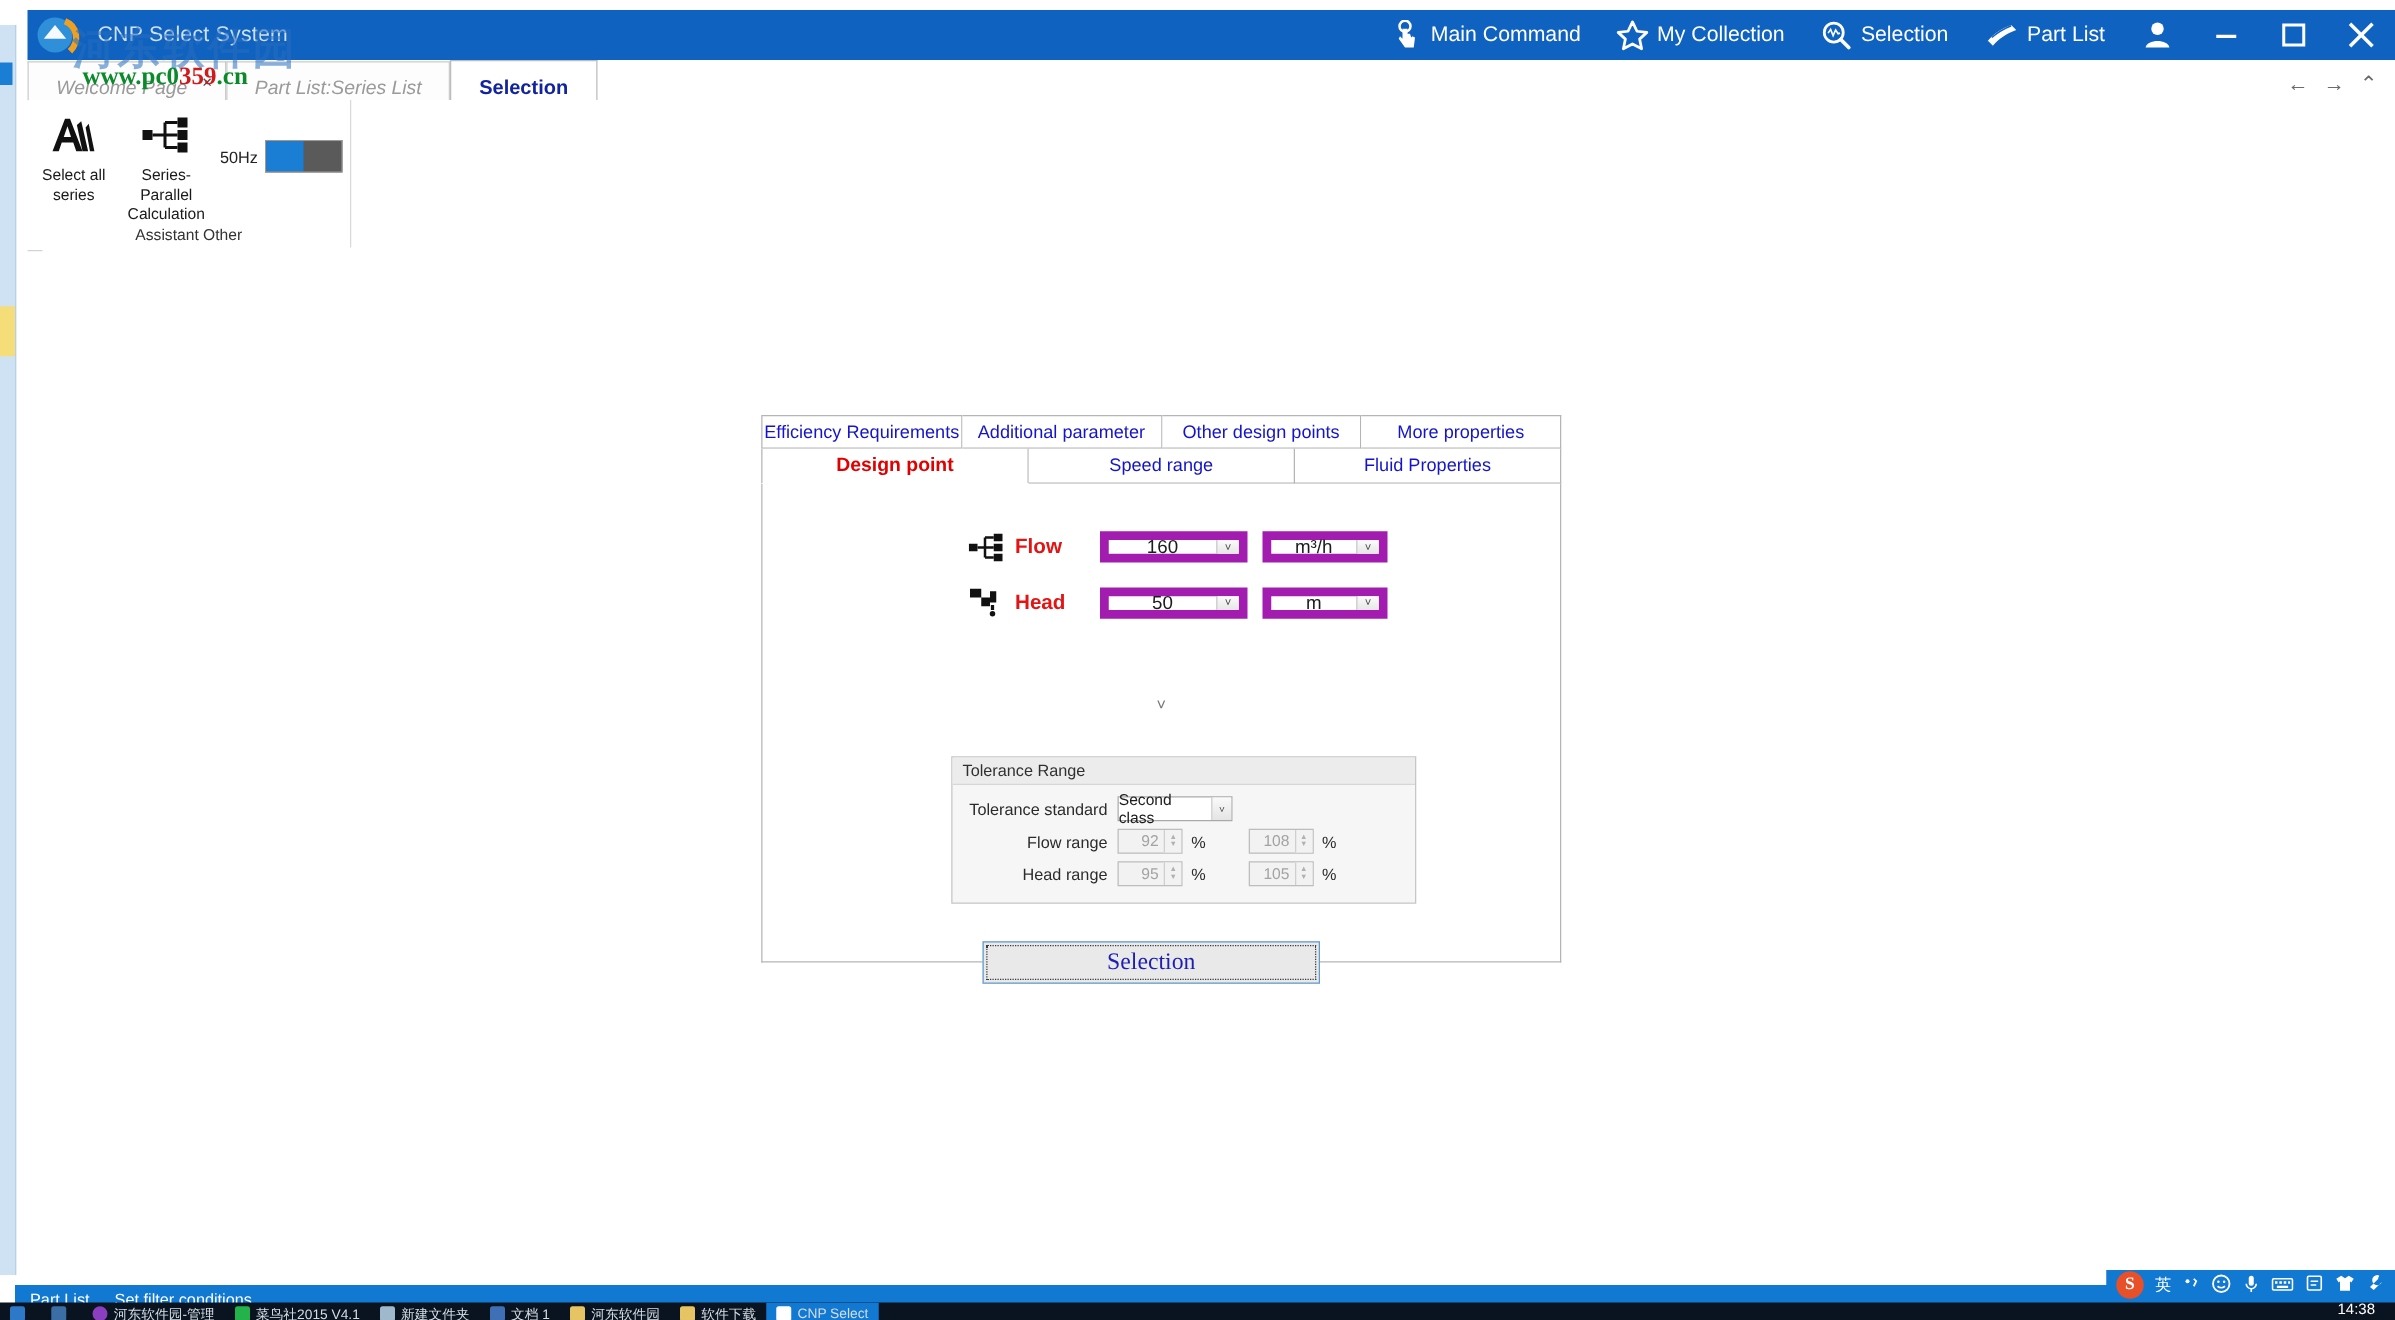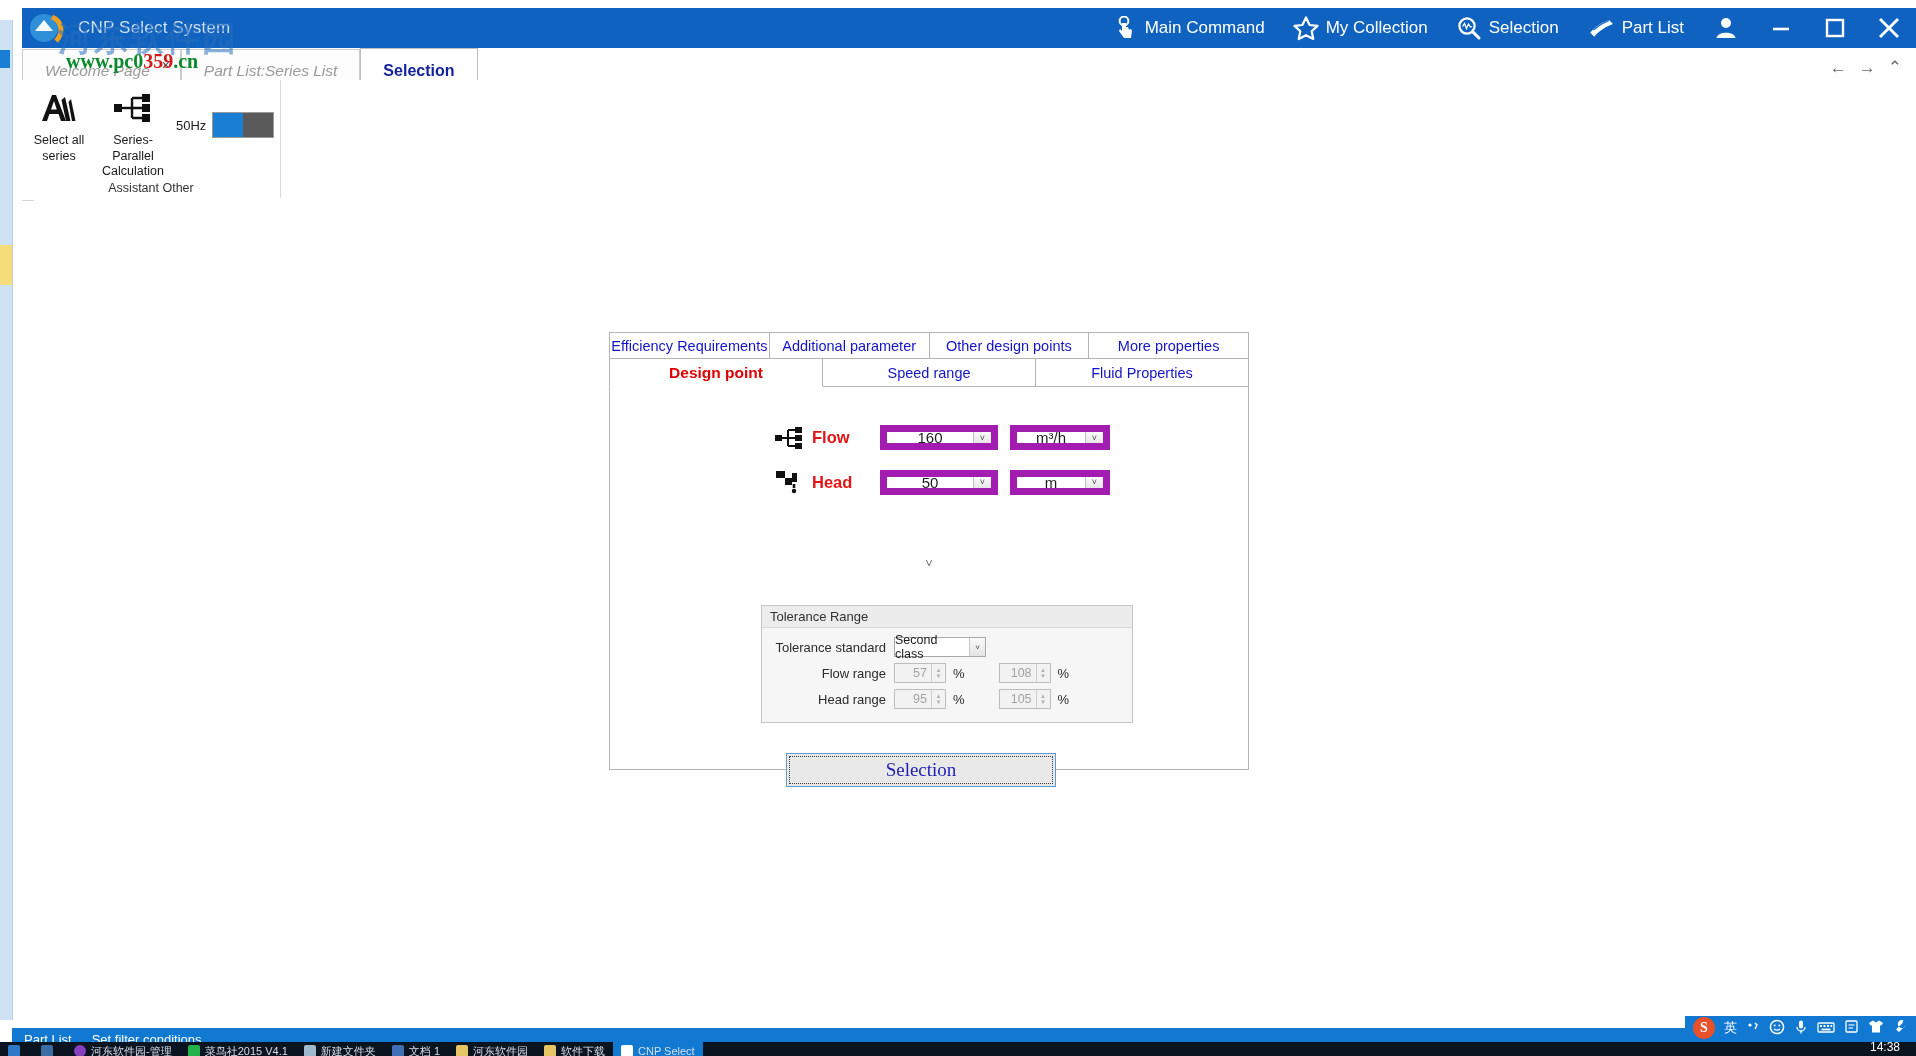--- a/index.html
+++ b/index.html
@@ -739,21 +739,21 @@
               <span class="tol-caption">Tolerance standard</span>
               <span class="tol-combo">
                 <span class="v">Second class</span>
                 <span class="a">˅</span>
               </span>
             </div>
 
             <div class="tol-row">
               <span class="tol-caption">Flow range</span>
               <span class="spin">
-                <span class="v">57</span>
+                <span class="v">92</span>
                 <span class="updown">▲<br>▼</span>
               </span>
               <span class="pct">%</span>
               <span class="gap-mid"></span>
               <span class="spin">
                 <span class="v">108</span>
                 <span class="updown">▲<br>▼</span>
               </span>
               <span class="pct">%</span>
             </div>

